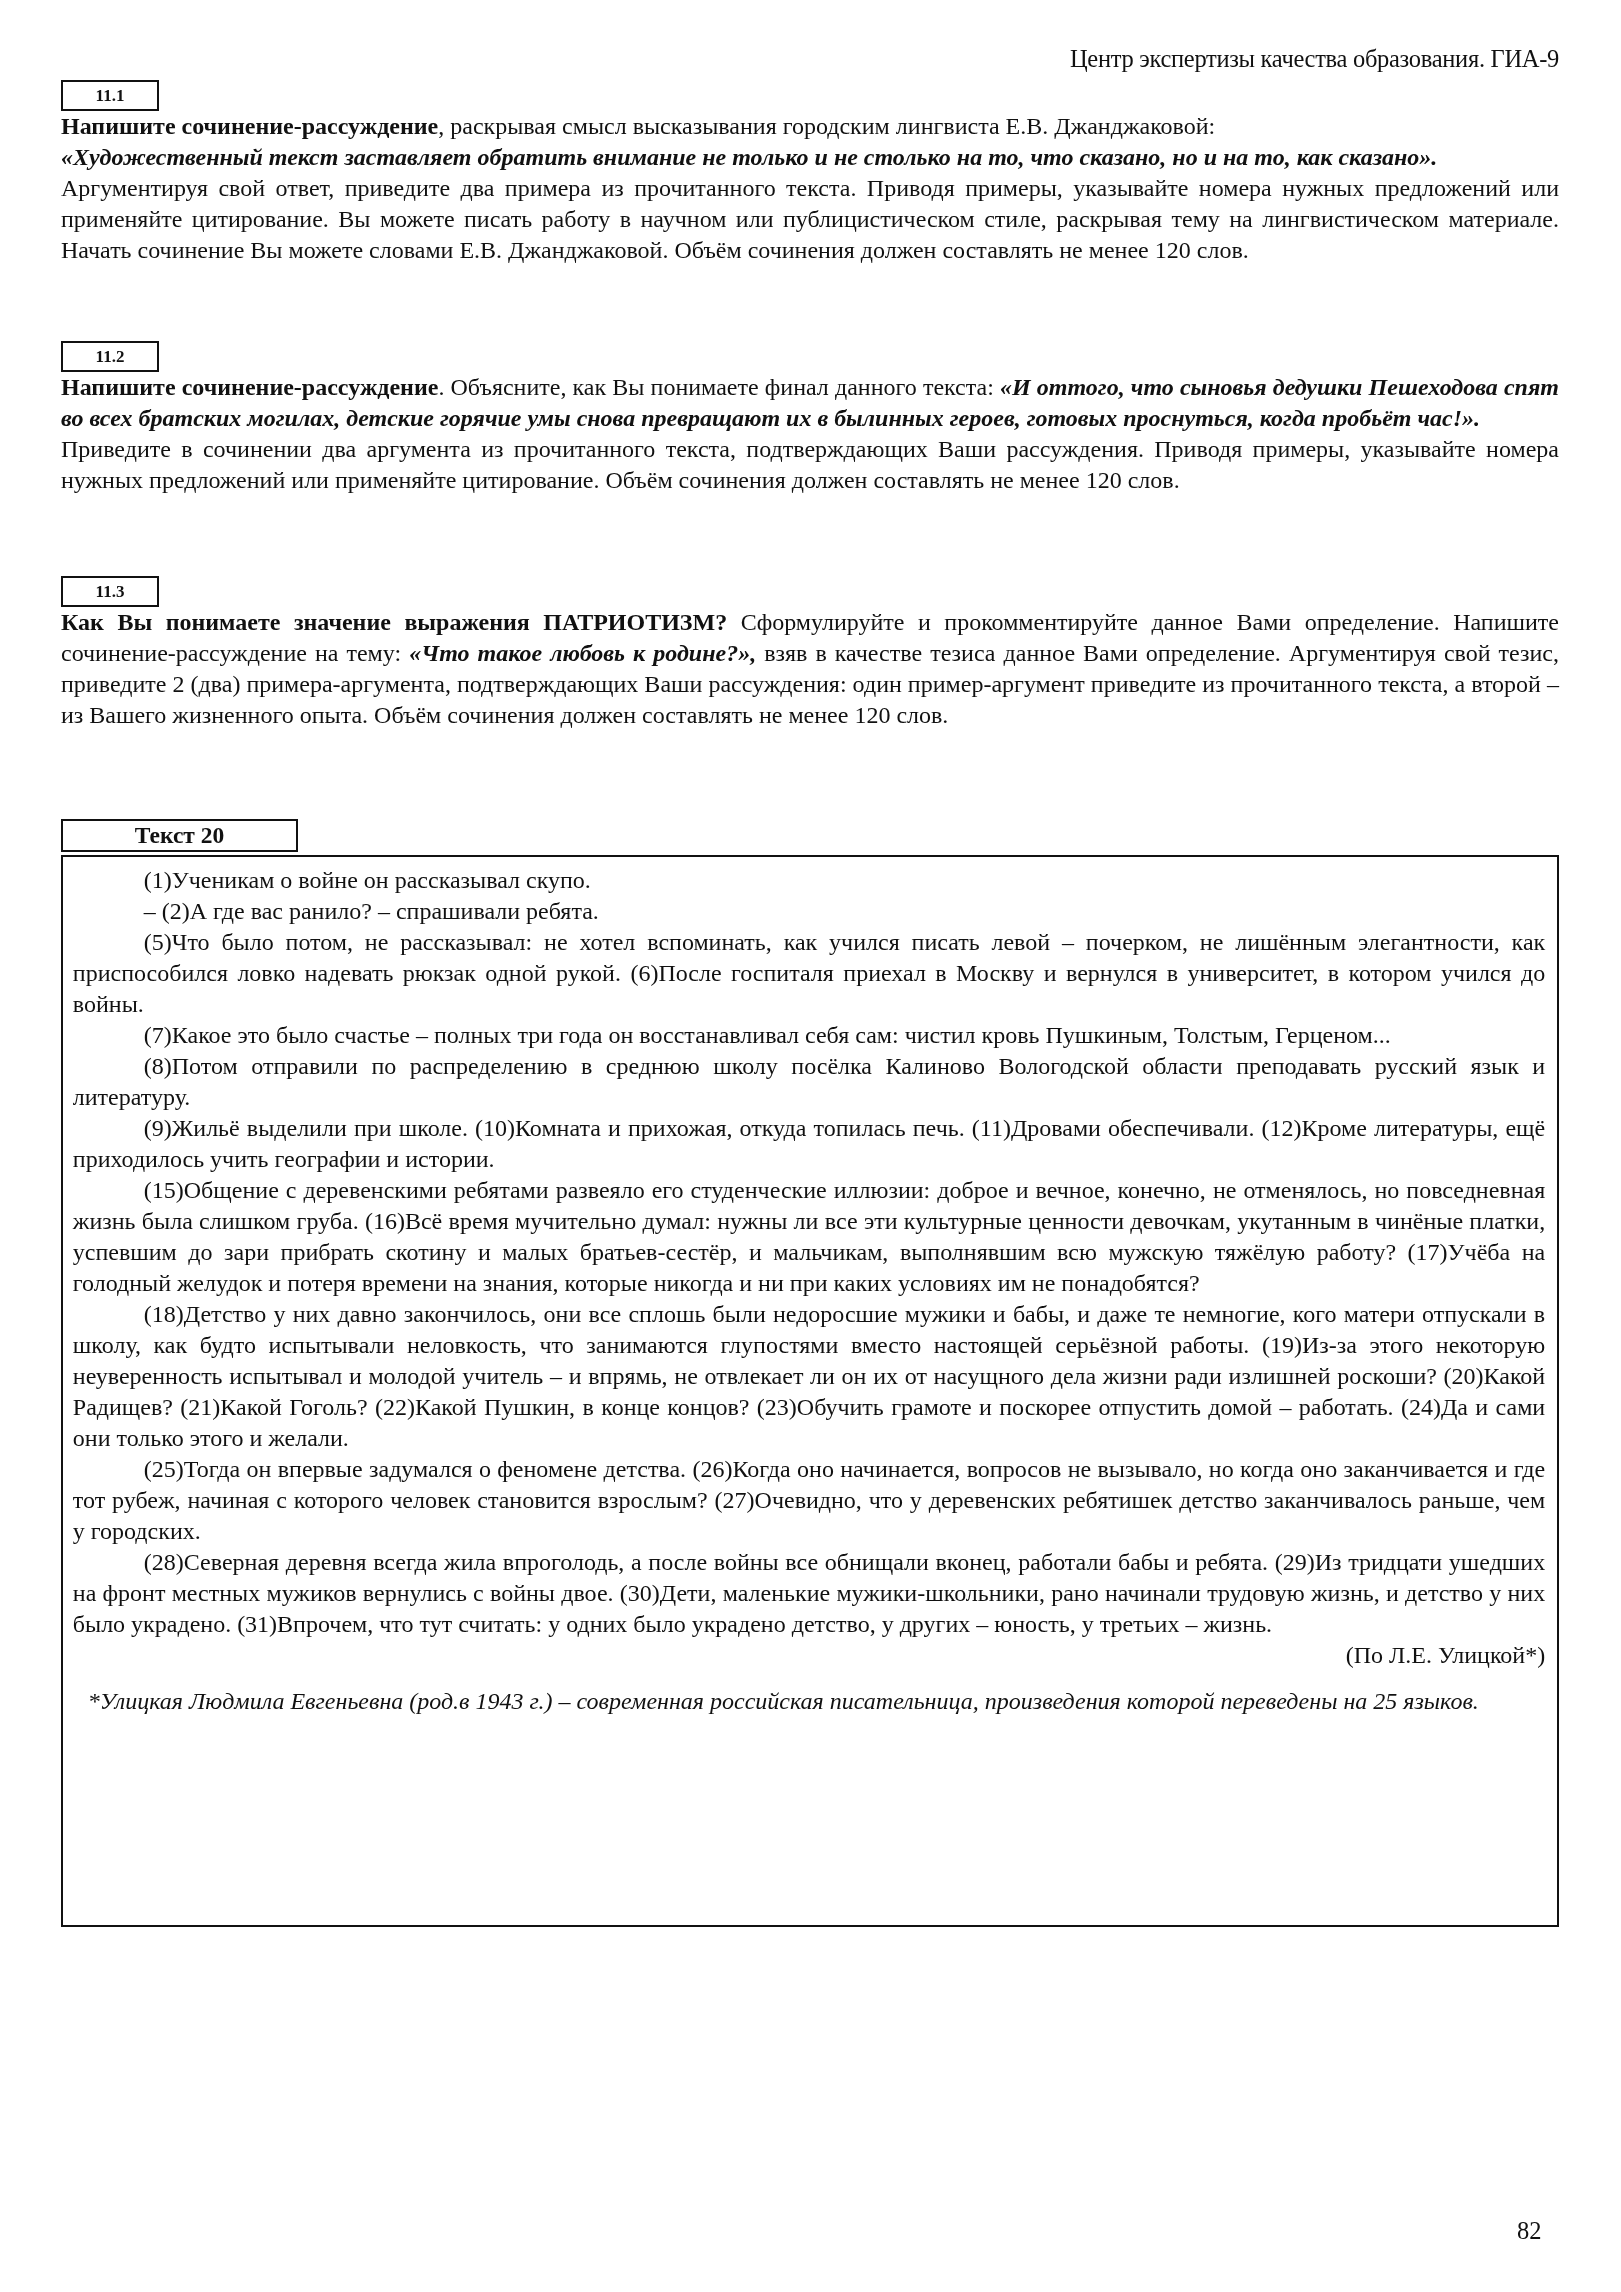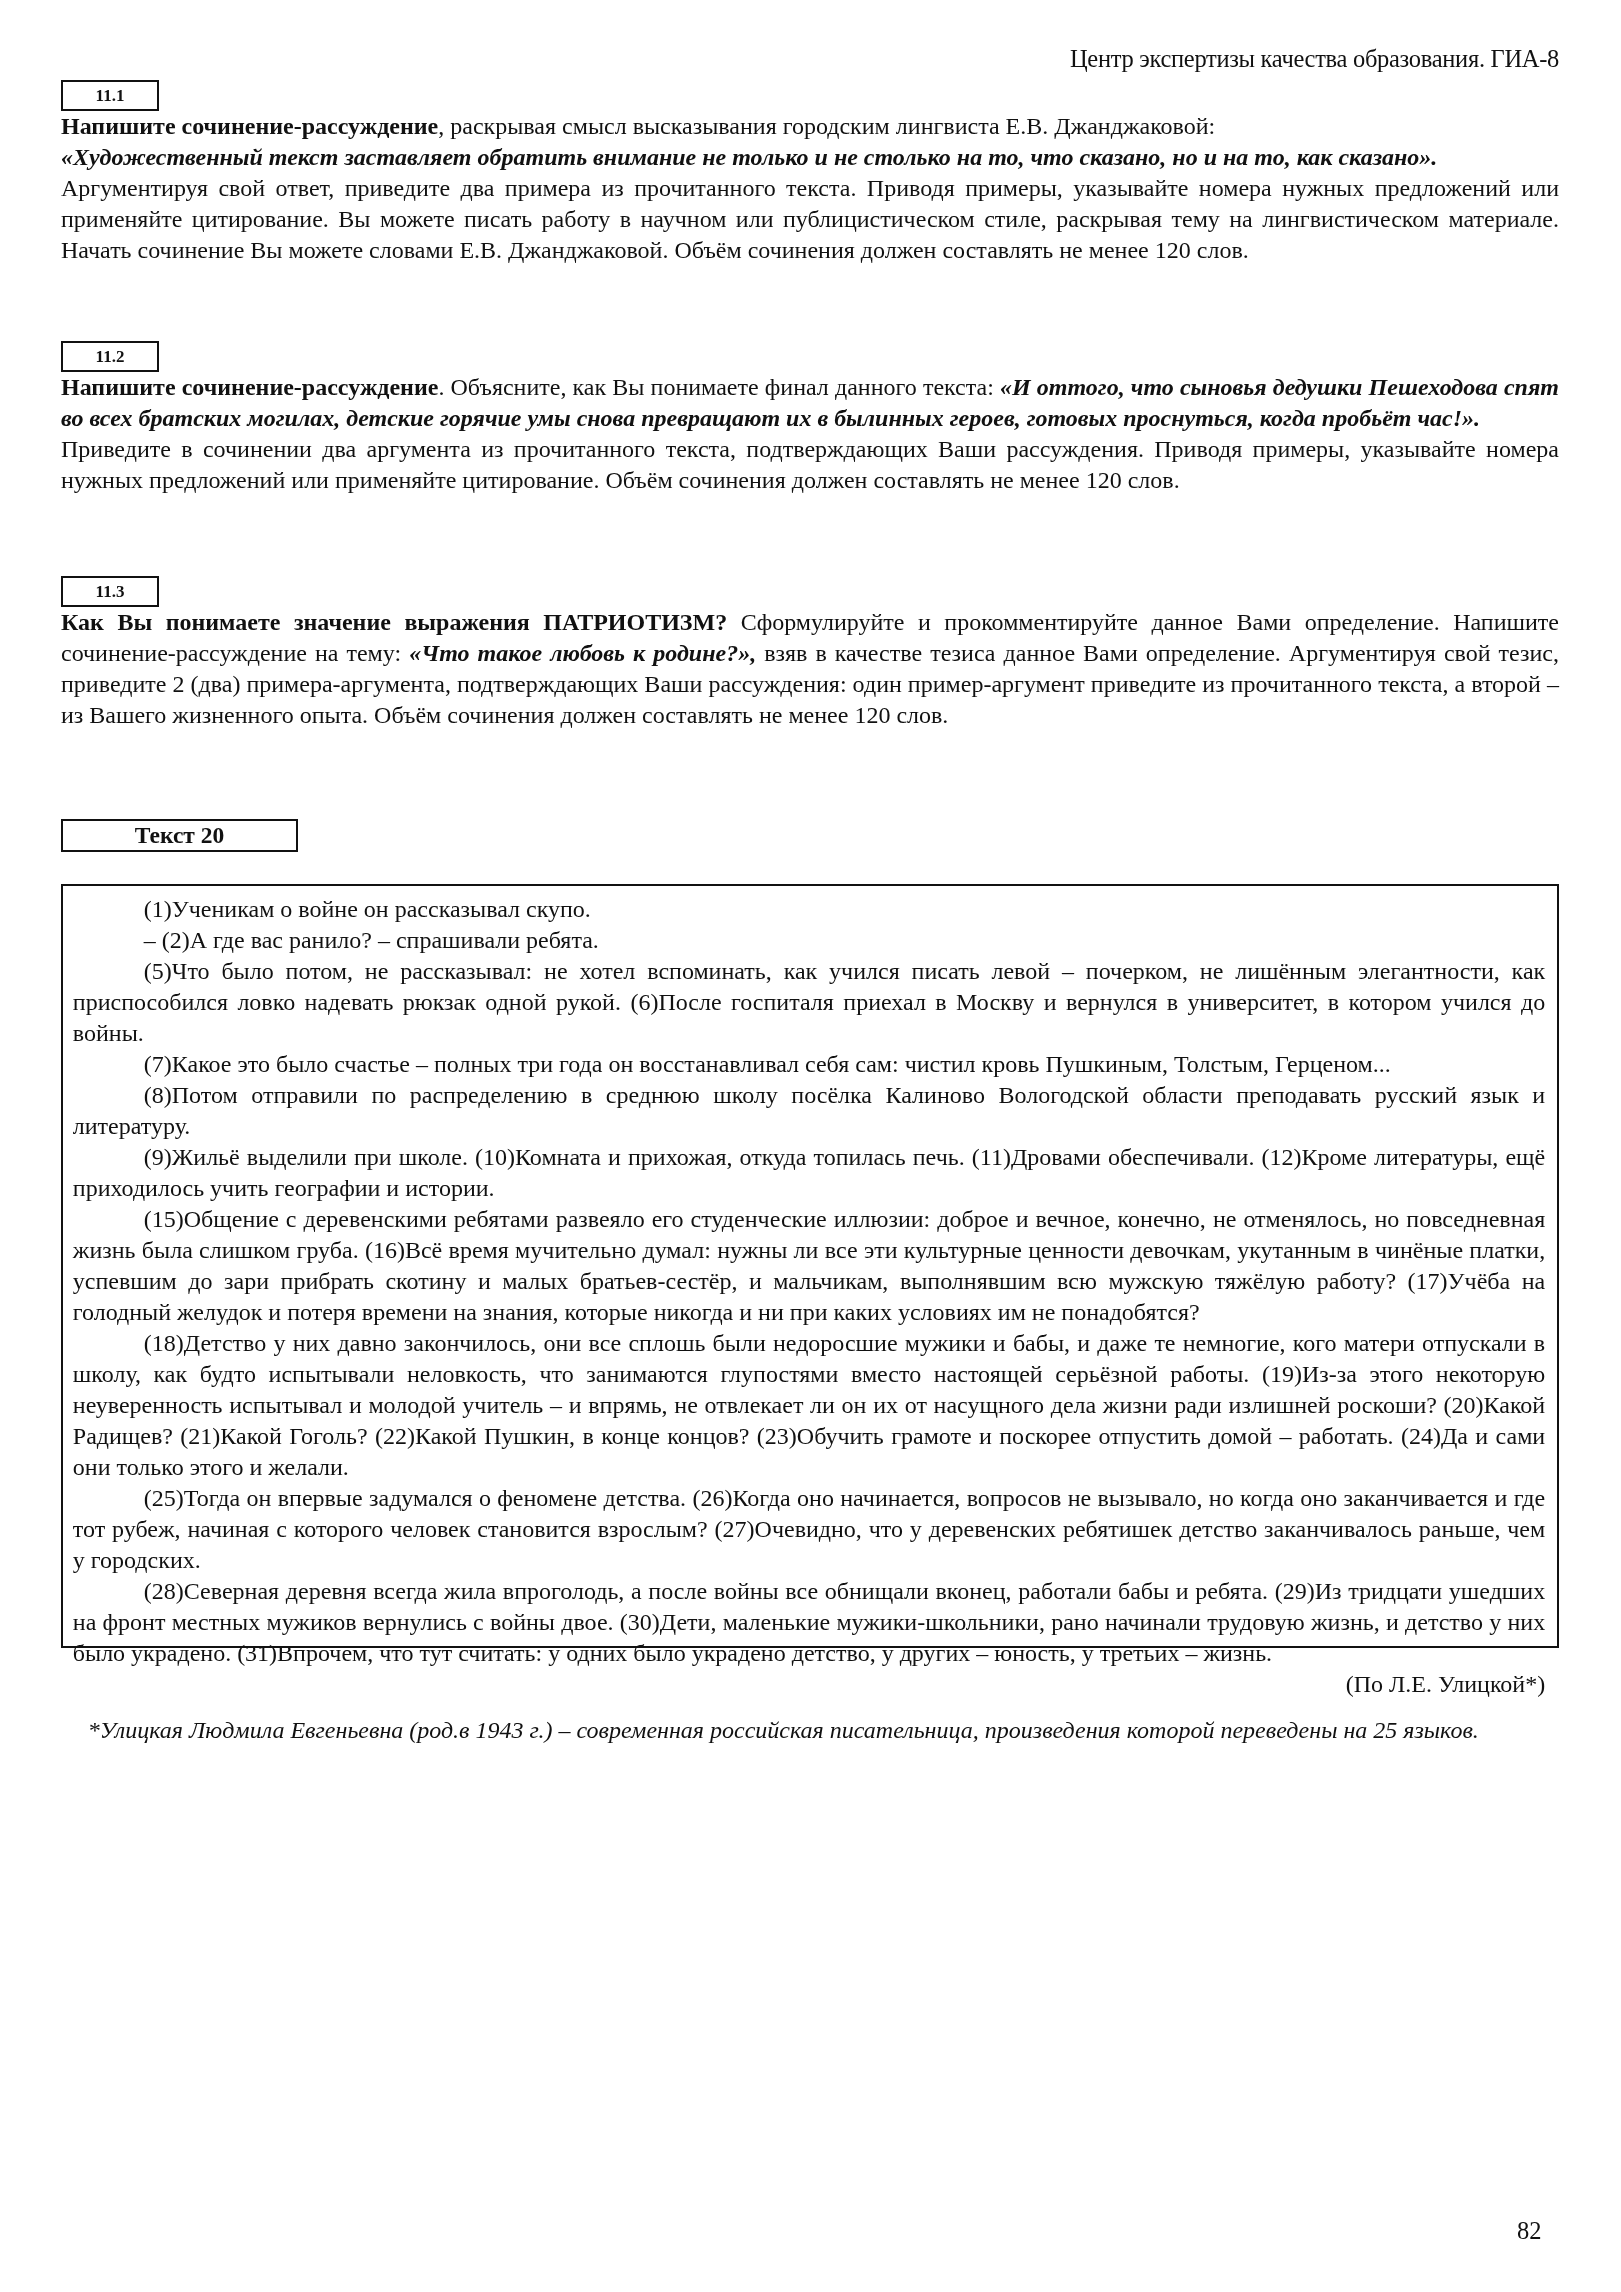--- a/index.html
+++ b/index.html
@@ -26,34 +26,34 @@
   .task { position: absolute; left: 0; width: 1498px; }
   #t1 { top: 78px; }
   #t2 { top: 339px; }
   #t3 { top: 574px; }
   .text-label {
     position: absolute; left: 0; top: 819px; width: 237px; height: 33px;
     border: 2.5px solid #111; box-sizing: border-box;
     text-align: center; font-weight: bold; font-size: 23.5px; line-height: 29px;
   }
   .text-box {
-    position: absolute; left: 0; top: 884px; width: 1498px; height: 764px;
+    position: absolute; left: 0; top: 855px; width: 1498px; height: 1072px;
     border: 2.9px solid #111; box-sizing: border-box;
     padding: 7.8px 11.8px 0 9.8px;
   }
   .para { text-indent: 71px; text-align: justify; margin: 0; }
   .source { text-align: right; margin: 0; }
   .footnote { font-style: italic; text-align: justify; margin: 15px; }
   .page-num { position: absolute; left: 1517px; top: 2215px; font-size: 24.5px; }
 </style>
 </head>
 <body>
 
 <div class="page">
-  <div class="header">Центр экспертизы качества образования. ГИА-8</div>
+  <div class="header">Центр экспертизы качества образования. ГИА-9</div>
 
   <div class="task" id="t1">
     <div class="task-num">11.1</div>
     <p class="p"><span class="b">Напишите сочинение-рассуждение</span><span>, раскрывая смысл высказывания городским лингвиста Е.В. Джанджаковой: </span><br><span class="bi">«Художественный текст заставляет обратить внимание не только и не столько на то, что сказано, но и на то, как сказано».</span></p>
     <p class="p">Аргументируя свой ответ, приведите два примера из прочитанного текста. Приводя примеры, указывайте номера нужных предложений или применяйте цитирование. Вы можете писать работу в научном или публицистическом стиле, раскрывая тему на лингвистическом материале. Начать сочинение Вы можете словами Е.В. Джанджаковой. Объём сочинения должен составлять не менее 120 слов.</p>
   </div>
 
   <div class="task" id="t2">
     <div class="task-num">11.2</div>
     <p class="p"><span class="b">Напишите сочинение-рассуждение</span><span>. Объясните, как Вы понимаете финал данного текста: </span><span class="bi">«И оттого, что сыновья дедушки Пешеходова спят во всех братских могилах, детские горячие умы снова превращают их в былинных героев, готовых проснуться, когда пробьёт час!».</span></p>

